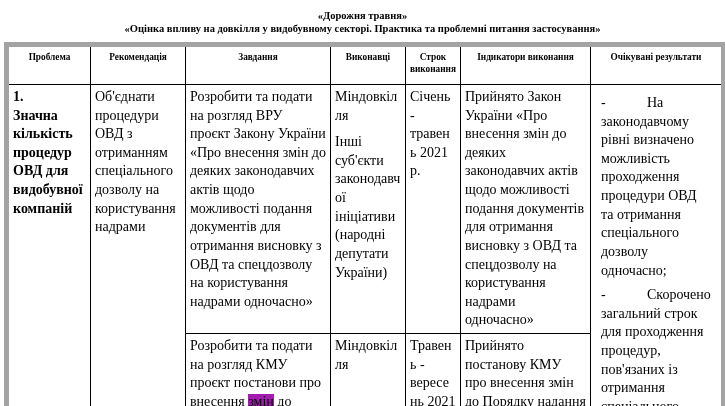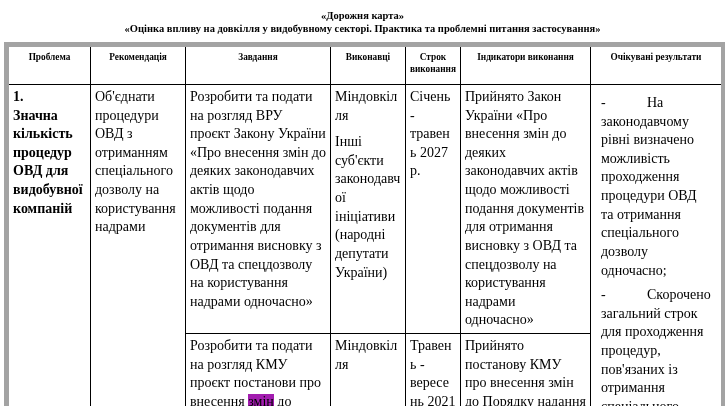--- a/index.html
+++ b/index.html
@@ -97,21 +97,21 @@
     background: #a21caf;
   }
   .tall-first td { height: 118px; }
 </style>
 </head>
 <body>
 
 <div class="page">
 
   <div class="doc-title">
-    <span class="line line1">«Дорожня карта»</span>
+    <span class="line line1">«Дорожня травня»</span>
     <span class="line line3">«Оцінка впливу на довкілля у видобувному секторі. Практика та проблемні питання застосування»</span>
   </div>
 
   <div class="title-spacer"></div>
 
   <table class="roadmap">
     <colgroup>
       <col class="c-problem">
       <col class="c-recommend">
       <col class="c-task">
@@ -140,21 +140,21 @@
           <p class="cell-p">Об'єднати процедури ОВД з отриманням спеціального дозволу на користування надрами</p>
         </td>
         <td>
           <p class="cell-p">Розробити та подати на розгляд ВРУ проєкт Закону України «Про внесення змін до деяких законодавчих актів щодо можливості подання документів для отримання висновку з ОВД та спецдозволу на користування надрами одночасно»</p>
         </td>
         <td>
           <p class="cell-p">Міндовкілля</p>
           <p class="cell-p">Інші суб'єкти законодавчої ініціативи (народні депутати України)</p>
         </td>
         <td>
-          <p class="cell-p">Січень - травень 2027 р.</p>
+          <p class="cell-p">Січень - травень 2021 р.</p>
         </td>
         <td>
           <p class="cell-p">Прийнято Закон України «Про внесення змін до деяких законодавчих актів щодо можливості подання документів для отримання висновку з ОВД та спецдозволу на користування надрами одночасно»</p>
         </td>
         <td rowspan="2">
           <p class="cell-p dash-item"><span class="dash-lead">-</span><span>На законодавчому рівні визначено можливість проходження процедури ОВД та отримання спеціального дозволу одночасно;</span></p>
           <p class="cell-p dash-item" style="margin-top:0"><span class="dash-lead">-</span><span>Скорочено загальний строк для проходження процедур, пов'язаних із отримання спеціального дозволу на користування надрами;</span></p>
           <p class="cell-p dash-item" style="margin-top:0"><span class="dash-lead">-</span><span>Зменшено адміністративне навантаження на суб'єктів господарювання;</span></p>
         </td>
       </tr>

